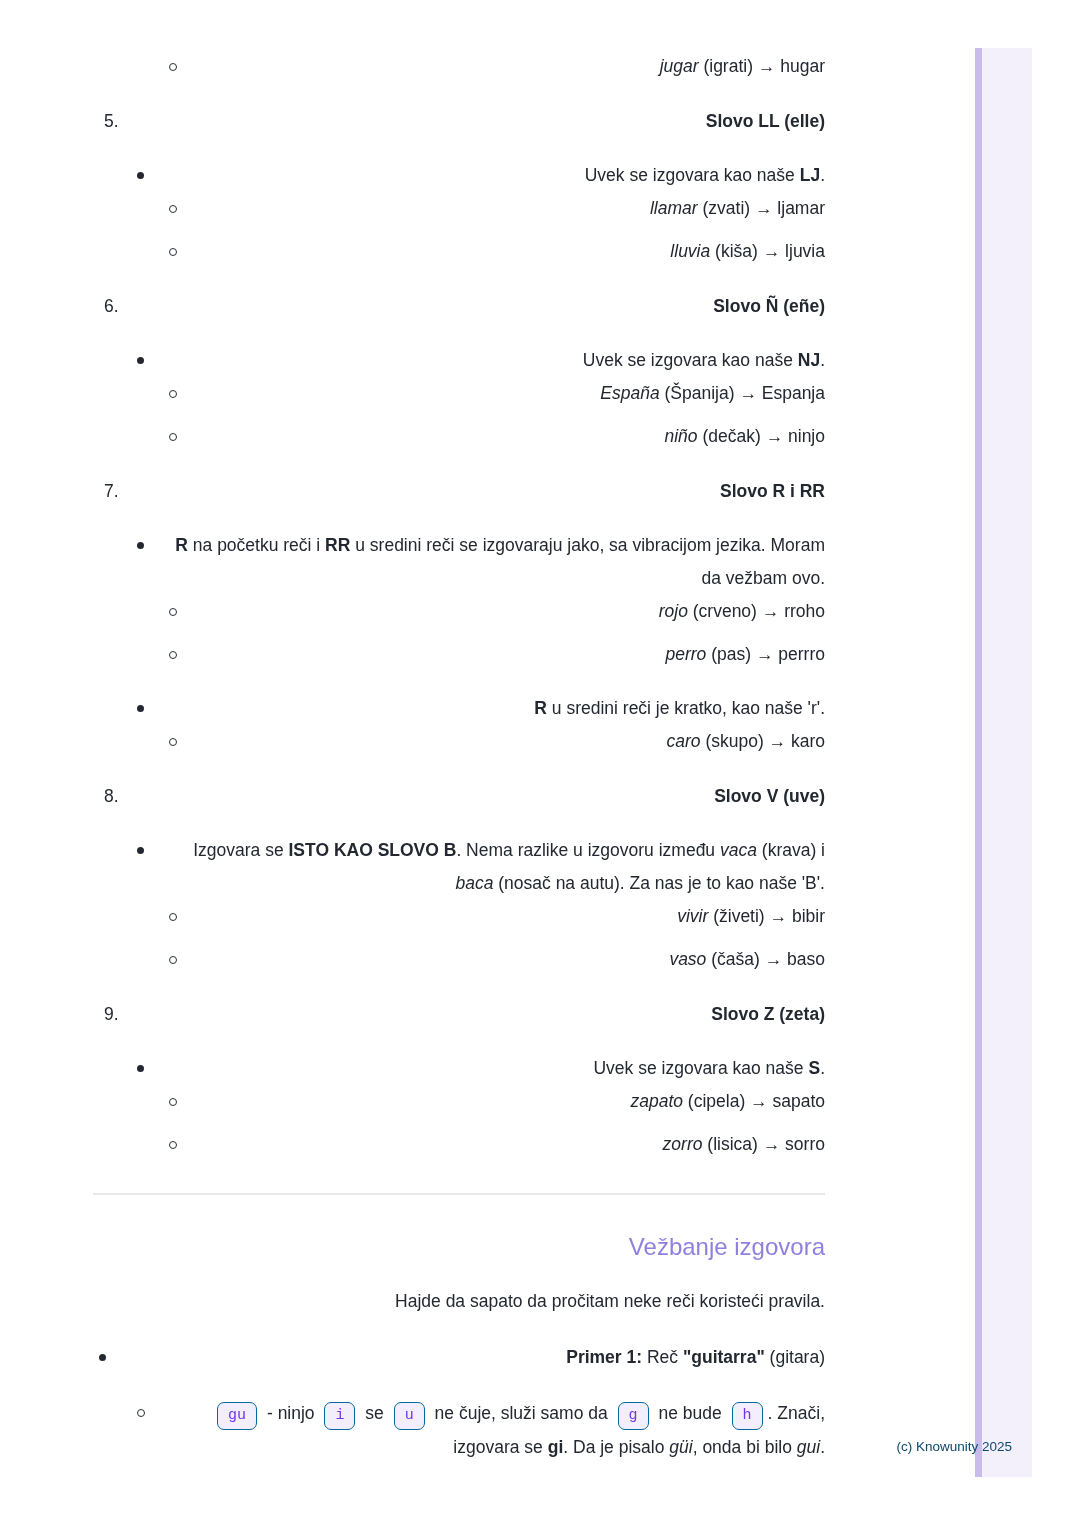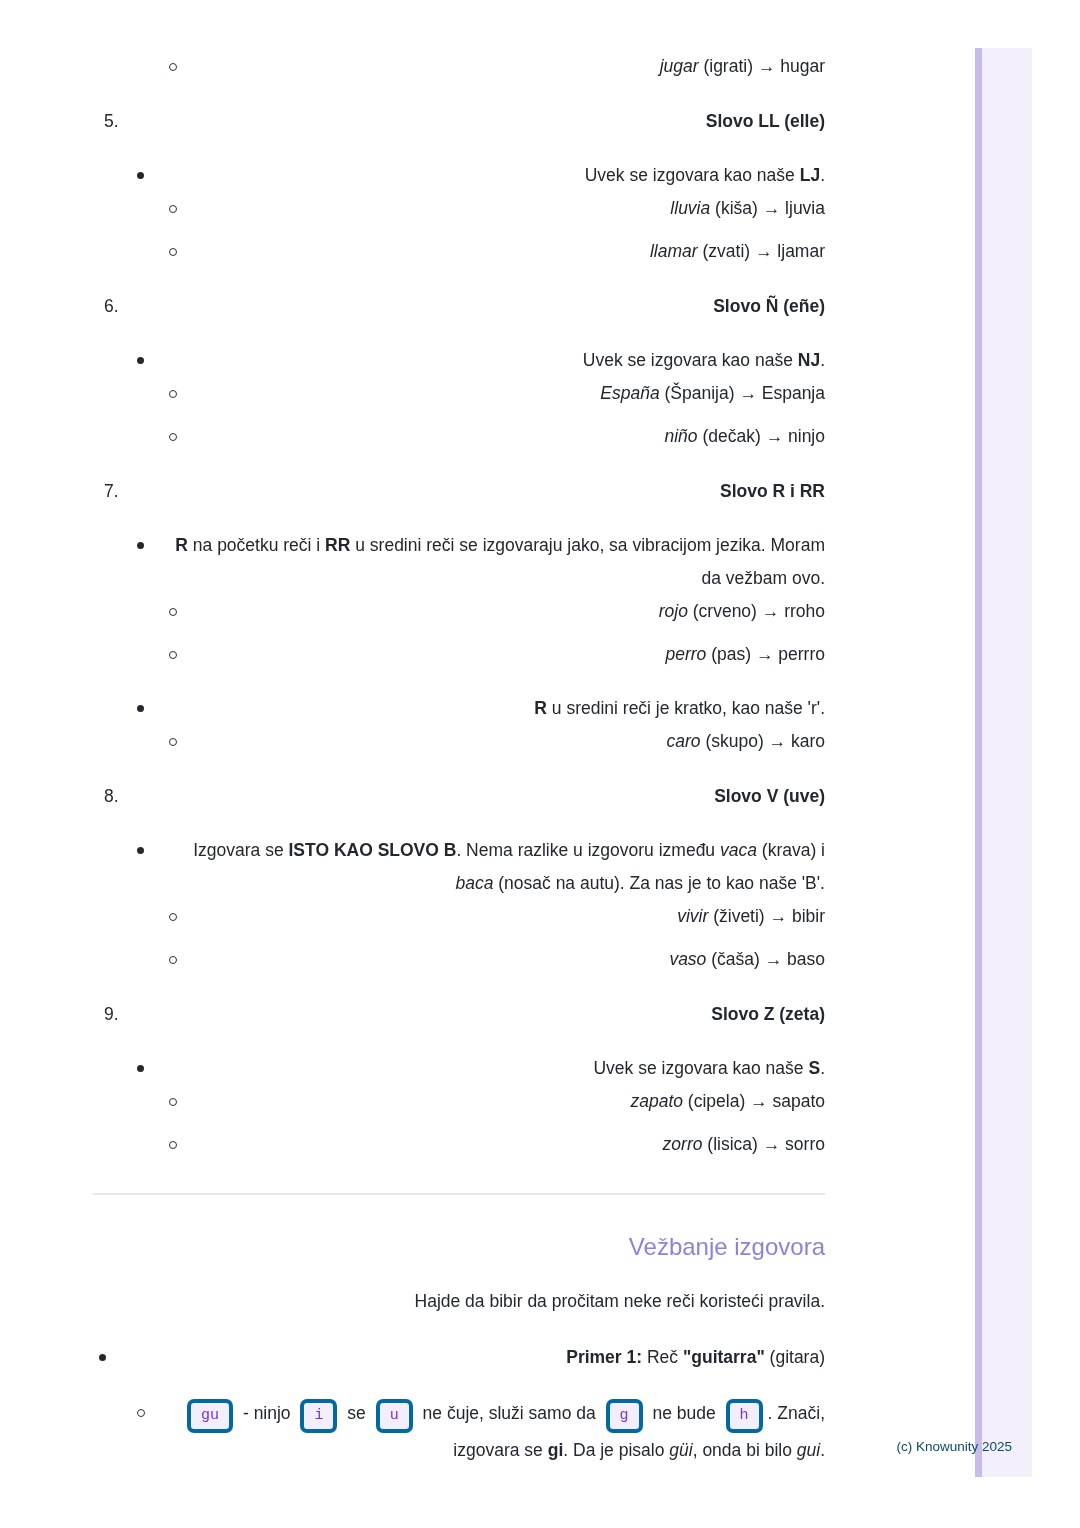--- a/index.html
+++ b/index.html
@@ -45,21 +45,21 @@
   .practice-list { margin:23px 0 0 0; }
   .p-item { position:relative; padding-left:26px; }
   .p-item > .disc { left:6px; }
   .p-item .ex-list { margin-top:22px; }
   .p-item .ex { padding-left:38px; line-height:34px; }
   .p-item .ex > .circle { left:18px; top:13px; }
 
   .chip {
     display:inline-block; font-family:"Liberation Mono","DejaVu Sans Mono",monospace;
     font-size:15px; line-height:26px; padding:0 10px; margin:0 5px;
-    background:#f3eefb; border:4px solid #0369a1; border-radius:7px; color:#7534e8;
+    background:#f3eefb; border:1px solid #0369a1; border-radius:7px; color:#7534e8;
   }
 
   
   .rail { position:absolute; left:975px; top:48px; width:57px; height:1429px;
           background:#f4f0fb; border-left:7px solid #cabcea; box-sizing:border-box; z-index:1; }
 
   .footer { position:absolute; top:1439px; right:68px; font-size:13.5px; line-height:15px;
             color:#0c4a6e; z-index:3; }
 </style>
 </head>
@@ -87,25 +87,25 @@
       <li class="section">
         <span class="sec-num">5.</span>
         <span class="sec-title">Slovo LL (elle)</span>
         <ul class="b-list">
           <li class="b-item">
             <span class="marker disc"></span>
             <p class="lead"><span>Uvek se izgovara kao naše </span><b>LJ</b><span>.</span></p>
             <ul class="ex-list">
               <li class="ex">
                 <span class="marker circle"></span>
+                <em>llamar</em><span> (zvati) → ljamar</span>
+              </li>
+              <li class="ex">
+                <span class="marker circle"></span>
                 <em>lluvia</em><span> (kiša) → ljuvia</span>
-              </li>
-              <li class="ex">
-                <span class="marker circle"></span>
-                <em>llamar</em><span> (zvati) → ljamar</span>
               </li>
             </ul>
           </li>
         </ul>
       </li>
 
       <li class="section">
         <span class="sec-num">6.</span>
         <span class="sec-title">Slovo Ñ (eñe)</span>
         <ul class="b-list">
@@ -198,21 +198,21 @@
           </li>
         </ul>
       </li>
 
     </ol>
 
     <hr class="divider">
 
     <h2 class="practice-heading">Vežbanje izgovora</h2>
 
-    <p class="intro">Hajde da bibir da pročitam neke reči koristeći pravila.</p>
+    <p class="intro">Hajde da sapato da pročitam neke reči koristeći pravila.</p>
 
     <ul class="practice-list">
       <li class="p-item">
         <span class="marker disc"></span>
         <p class="lead"><b>Primer 1:</b><span> Reč </span><b>"guitarra"</b><span> (gitara)</span></p>
         <ul class="ex-list">
           <li class="ex">
             <span class="marker circle"></span>
             <span><code class="chip">gu</code><span> - ninjo </span><code class="chip">i</code><span> se </span><code class="chip">u</code><span> ne čuje, služi samo da </span><code class="chip">g</code><span> ne bude </span><code class="chip">h</code><span>. Znači, izgovara se </span><b>gi</b><span>. Da je pisalo </span><em>güi</em><span>, onda bi bilo </span><em>gui</em><span>.</span></span>
           </li>

